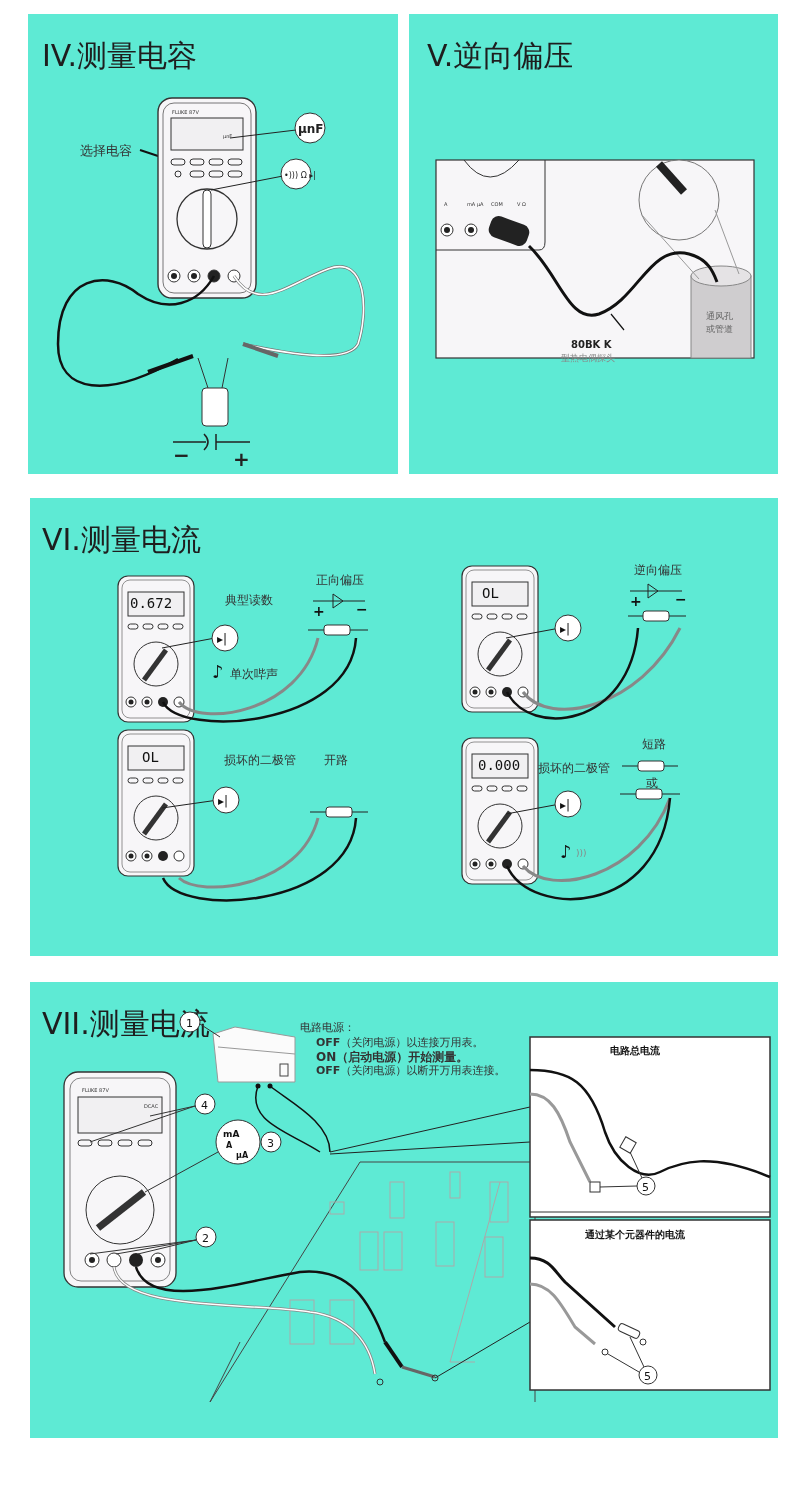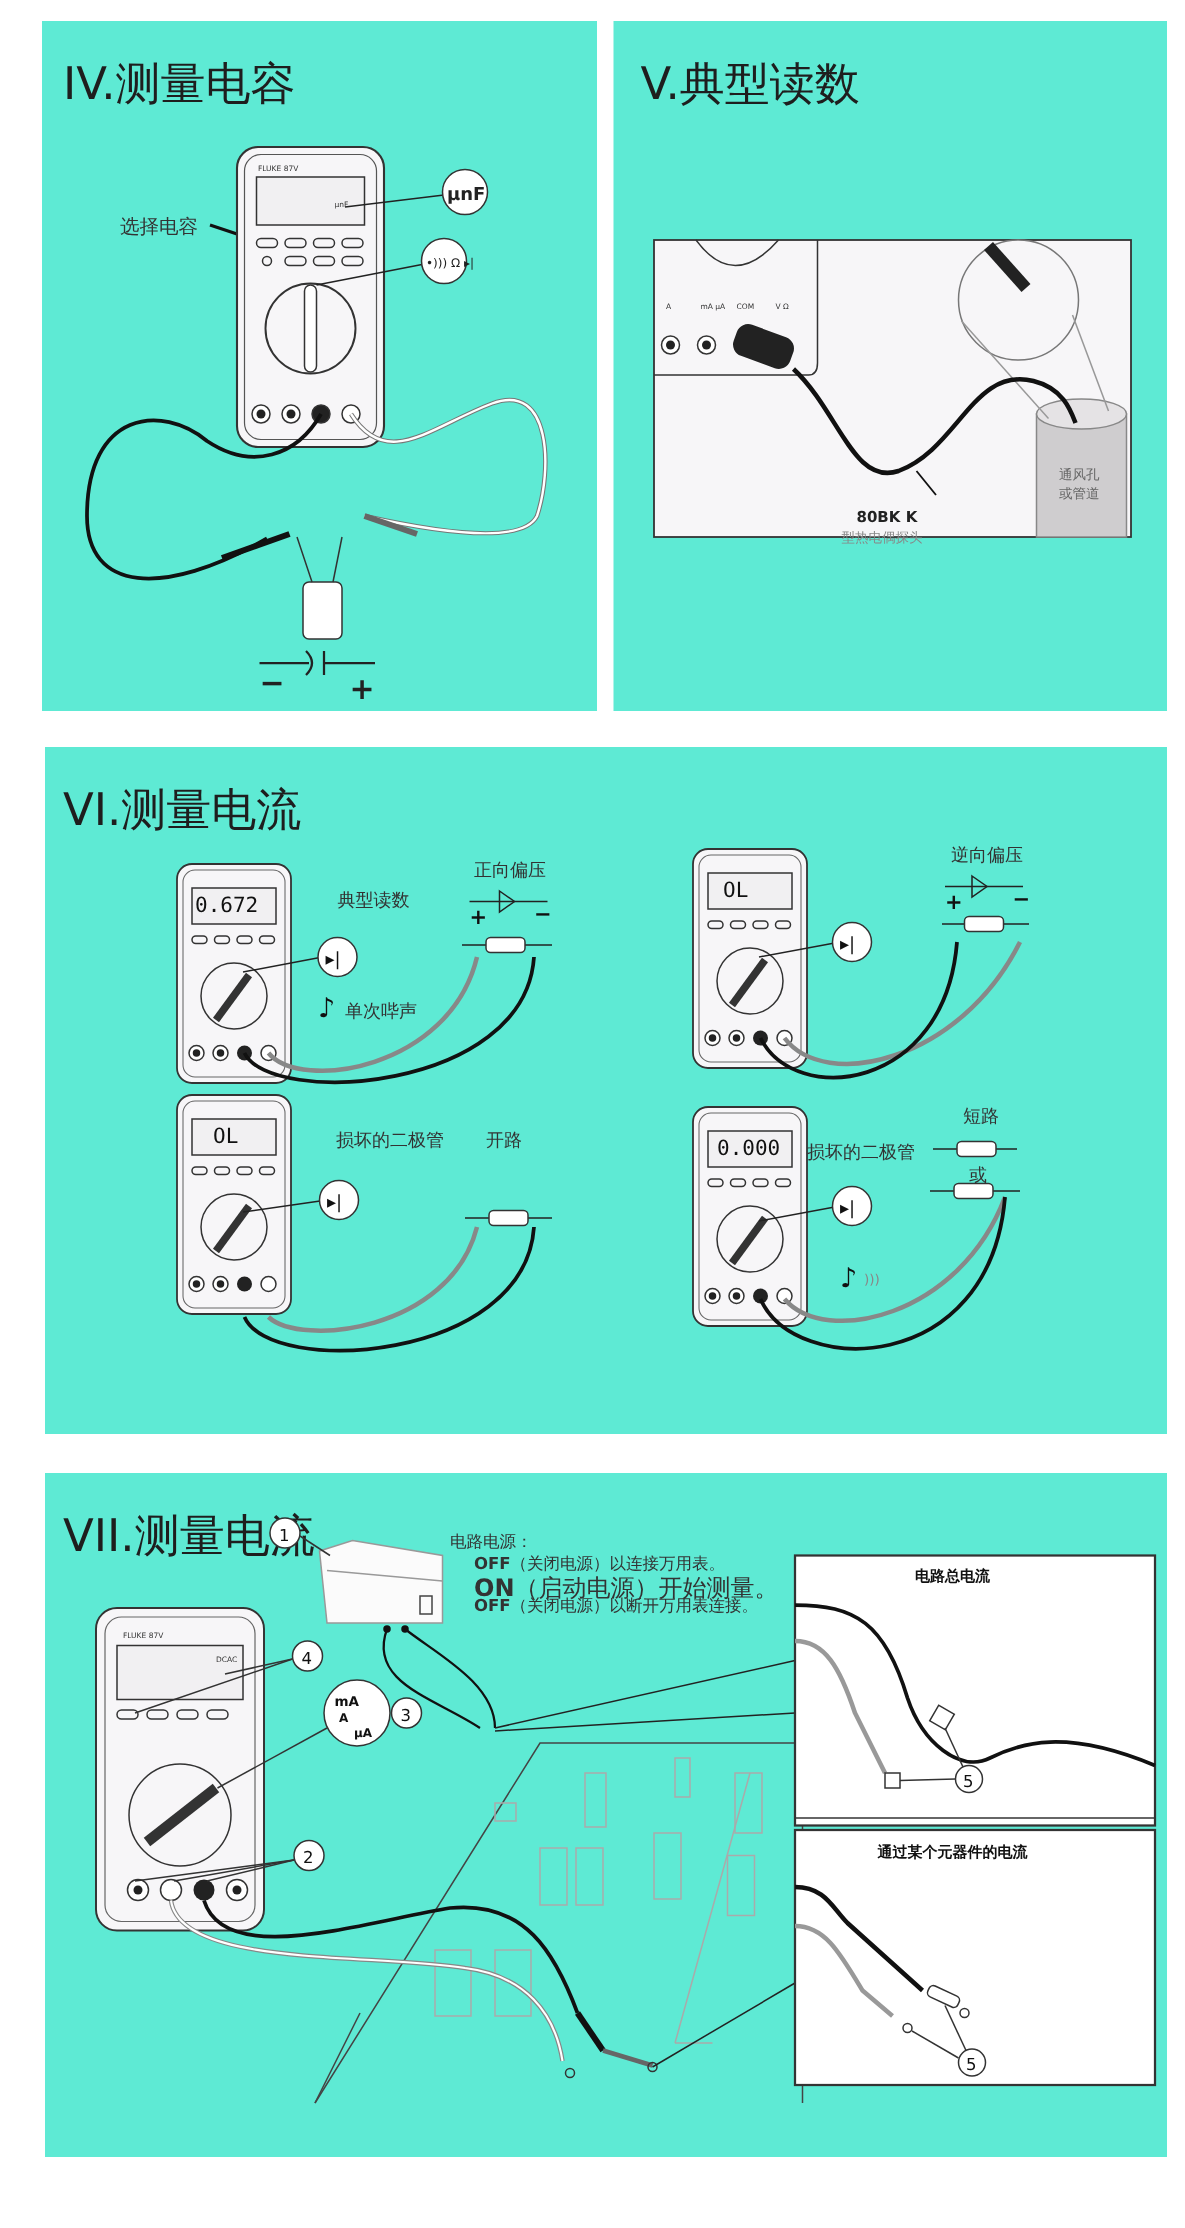--- a/index.html
+++ b/index.html
@@ -72,21 +72,21 @@
       <path d="M176 420 Q184 428 176 436" fill="none" stroke="#222" stroke-width="1.5"></path>
       <line x1="188" y1="420" x2="188" y2="436" stroke="#222" stroke-width="1.5"></line>
       <line x1="188" y1="428" x2="222" y2="428" stroke="#222" stroke-width="1.5"></line>
       <text x="145" y="448" font-size="20" font-weight="bold" class="txt" fill="#222">−</text>
       <text x="205" y="452" font-size="20" font-weight="bold" class="txt" fill="#222">+</text>
     </g>
   </svg>
 </div>
 
 <div class="panel" style="left:409px;top:14px;width:369px;height:460px;">
-  <div class="ptitle" style="left:18px;top:22px;">V.典型读数</div>
+  <div class="ptitle" style="left:18px;top:22px;">V.逆向偏压</div>
   <svg style="left:0;top:0;" width="369" height="460" viewBox="0 0 369 460">
     <rect x="27" y="146" width="318" height="198" fill="#f7f6f8" stroke="#333" stroke-width="1.2"></rect>
 
     <path d="M27 236 L130 236 Q136 236 136 228 L136 146" fill="none" stroke="#333"></path>
     <path d="M55 146 Q80 180 110 146" fill="none" stroke="#333"></path>
     <text x="35" y="192" font-size="5" class="txt" fill="#333">A</text>
     <text x="58" y="192" font-size="5" class="txt" fill="#333">mA μA</text>
     <text x="82" y="192" font-size="5" class="txt" fill="#333">COM</text>
     <text x="108" y="192" font-size="5" class="txt" fill="#333">V Ω</text>
     <circle cx="38" cy="216" r="6" fill="#fff" stroke="#333"></circle>
@@ -207,21 +207,21 @@
   </svg>
 </div>
 
 <div class="panel" style="left:30px;top:982px;width:748px;height:456px;">
   <div class="ptitle" style="left:12px;top:22px;">VII.测量电流</div>
 
   <div class="lbl" style="left:270px;top:38px;font-size:11px;">电路电源：</div>
   <div class="lbl" style="left:286px;top:53px;font-size:11px;">
     <b>OFF</b><span>（关闭电源）以连接万用表。</span>
   </div>
-  <div class="lbl" style="left:286px;top:67px;font-size:16px;">
+  <div class="lbl" style="left:286px;top:67px;font-size:12px;font-weight:bold;">
     <b>ON</b><span>（启动电源）开始测量。</span>
   </div>
   <div class="lbl" style="left:286px;top:81px;font-size:11px;">
     <b>OFF</b><span>（关闭电源）以断开万用表连接。</span>
   </div>
 
   <svg style="left:0;top:0;" width="748" height="456" viewBox="0 0 748 456">
 
     <g>
       <path d="M183 52 L205 45 L265 55 L265 100 L188 100 Z" fill="#fbfbfb" stroke="#999"></path>

